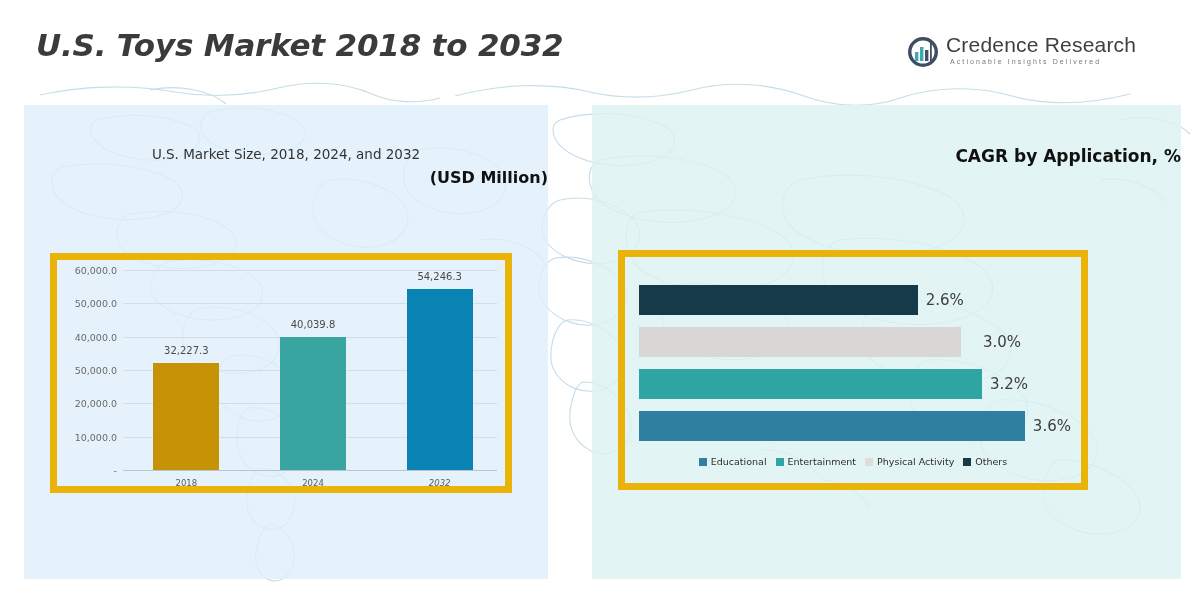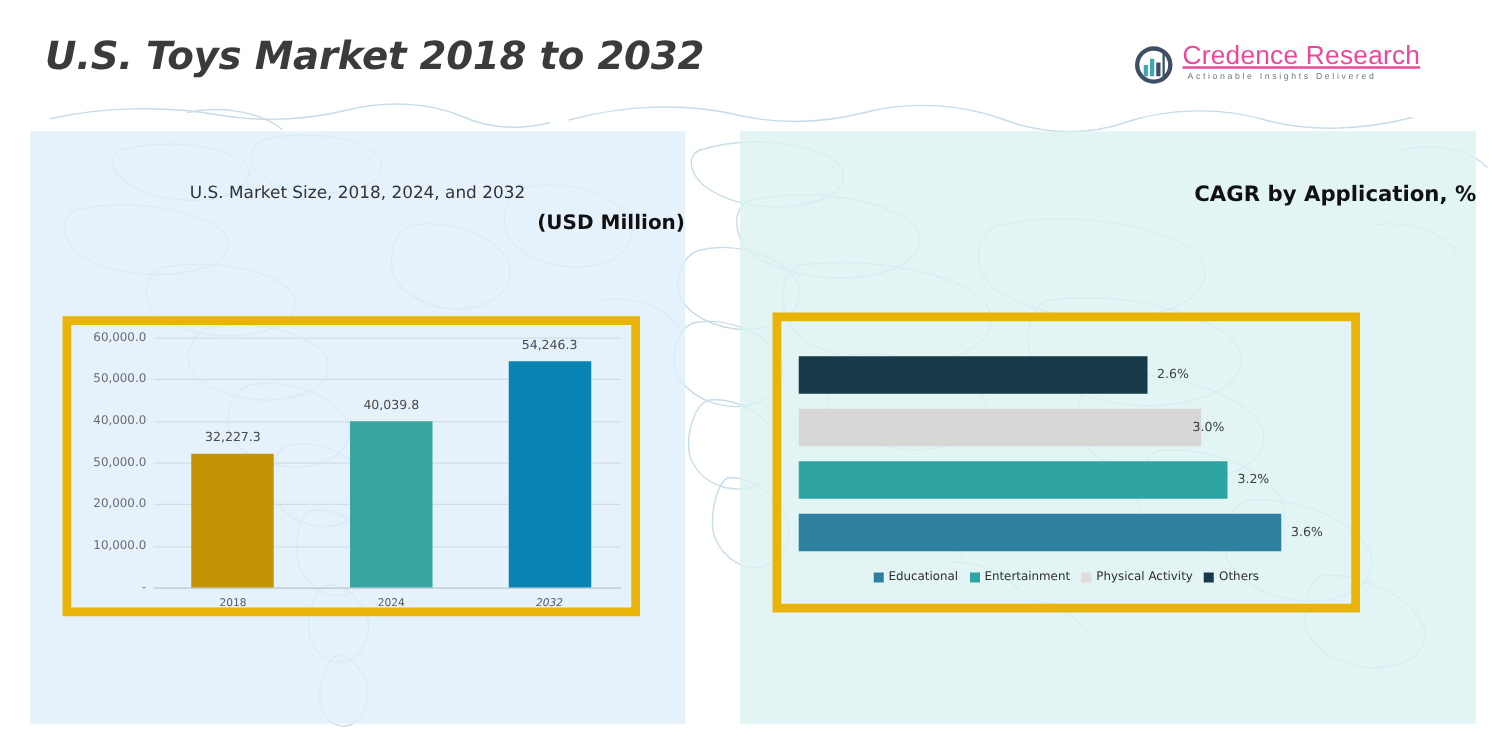--- a/index.html
+++ b/index.html
@@ -18,22 +18,22 @@
   .title {
     position: absolute; left: 36px; top: 27px;
     font-size: 31px; font-weight: bold; font-style: italic;
     color: #3b3b3b; letter-spacing: -0.2px; z-index: 5;
     font-family: "DejaVu Sans", sans-serif;
   }
   .logo { position: absolute; left: 906px; top: 33px; width: 190px; height: 42px; z-index: 5; }
   .logo-mark { position: absolute; left: 0; top: 2px; width: 34px; height: 34px; }
   .logo-word {
     position: absolute; left: 40px; top: 0px;
-    font-size: 21px; color: #ec4899; letter-spacing: .2px;
-    font-family: "Liberation Sans", sans-serif; white-space: nowrap; text-decoration: underline;
+    font-size: 21px; color: #404040; letter-spacing: .2px;
+    font-family: "Liberation Sans", sans-serif; white-space: nowrap;
   }
   .logo-tag {
     position: absolute; left: 44px; top: 25px;
     font-size: 7px; color: #6d7a80; letter-spacing: 2.1px;
     font-family: "Liberation Sans", sans-serif; white-space: nowrap;
   }
 
   
   .panel { position: absolute; z-index: 2; }
   .panel-left  { left: 24px;  top: 105px; width: 524px; height: 474px; background: rgba(223,239,250,.80); }
@@ -71,21 +71,21 @@
     position: absolute; transform: translateX(-50%);
     font-size: 8.5px; color: #5a5a5a; white-space: nowrap;
     font-family: "DejaVu Sans", sans-serif;
   }
   .axisline { position: absolute; left: 0; right: 0; height: 1px; background: #b9c6cf; }
 
   
   .hbar { position: absolute; left: 14px; height: 30px; }
   .hlabel {
     position: absolute; transform: translateY(-50%);
-    font-size: 10px; color: #3d3d3d; white-space: nowrap;
+    font-size: 15px; color: #3d3d3d; white-space: nowrap;
     font-family: "DejaVu Sans", sans-serif;
   }
   .legend {
     position: absolute; left: 0; right: 0; bottom: 16px;
     display: flex; justify-content: center; align-items: center; gap: 9px;
     font-size: 9.5px; color: #2e2e2e; font-family: "DejaVu Sans", sans-serif;
   }
   .leg-item { display: flex; align-items: center; gap: 4px; white-space: nowrap; }
   .swatch { width: 8px; height: 8px; display: inline-block; }
 </style>
@@ -184,21 +184,21 @@
   </div>
 
   <div class="panel panel-right"></div>
   <div class="panel-head" style="left:592px; top:146px; width:589px; font-size:17px; z-index:4;">CAGR by Application, %</div>
 
   <div class="chartbox box-right">
     <div id="hchart" style="position:absolute; inset:0;">
         <div class="hbar" style="top: 28px; width: 278.667px; background: rgb(22, 58, 71);"></div>
         <div class="hlabel" style="left: 300.667px; top: 43px;">2.6%</div>
         <div class="hbar" style="top: 70px; width: 321.538px; background: rgb(217, 214, 214);"></div>
-        <div class="hlabel" style="left: 329px; top: 85px;">3.0%</div>
+        <div class="hlabel" style="left: 358px; top: 85px;">3.0%</div>
         <div class="hbar" style="top: 112px; width: 342.974px; background: rgb(46, 165, 163);"></div>
         <div class="hlabel" style="left: 364.974px; top: 127px;">3.2%</div>
         <div class="hbar" style="top: 154px; width: 385.846px; background: rgb(47, 127, 160);"></div>
         <div class="hlabel" style="left: 407.846px; top: 169px;">3.6%</div>
       </div>
     <div class="legend" id="hlegend">
         <div class="leg-item">
           <span class="swatch" style="background: rgb(47, 127, 160);"></span>
           <span>Educational</span>
         </div>

